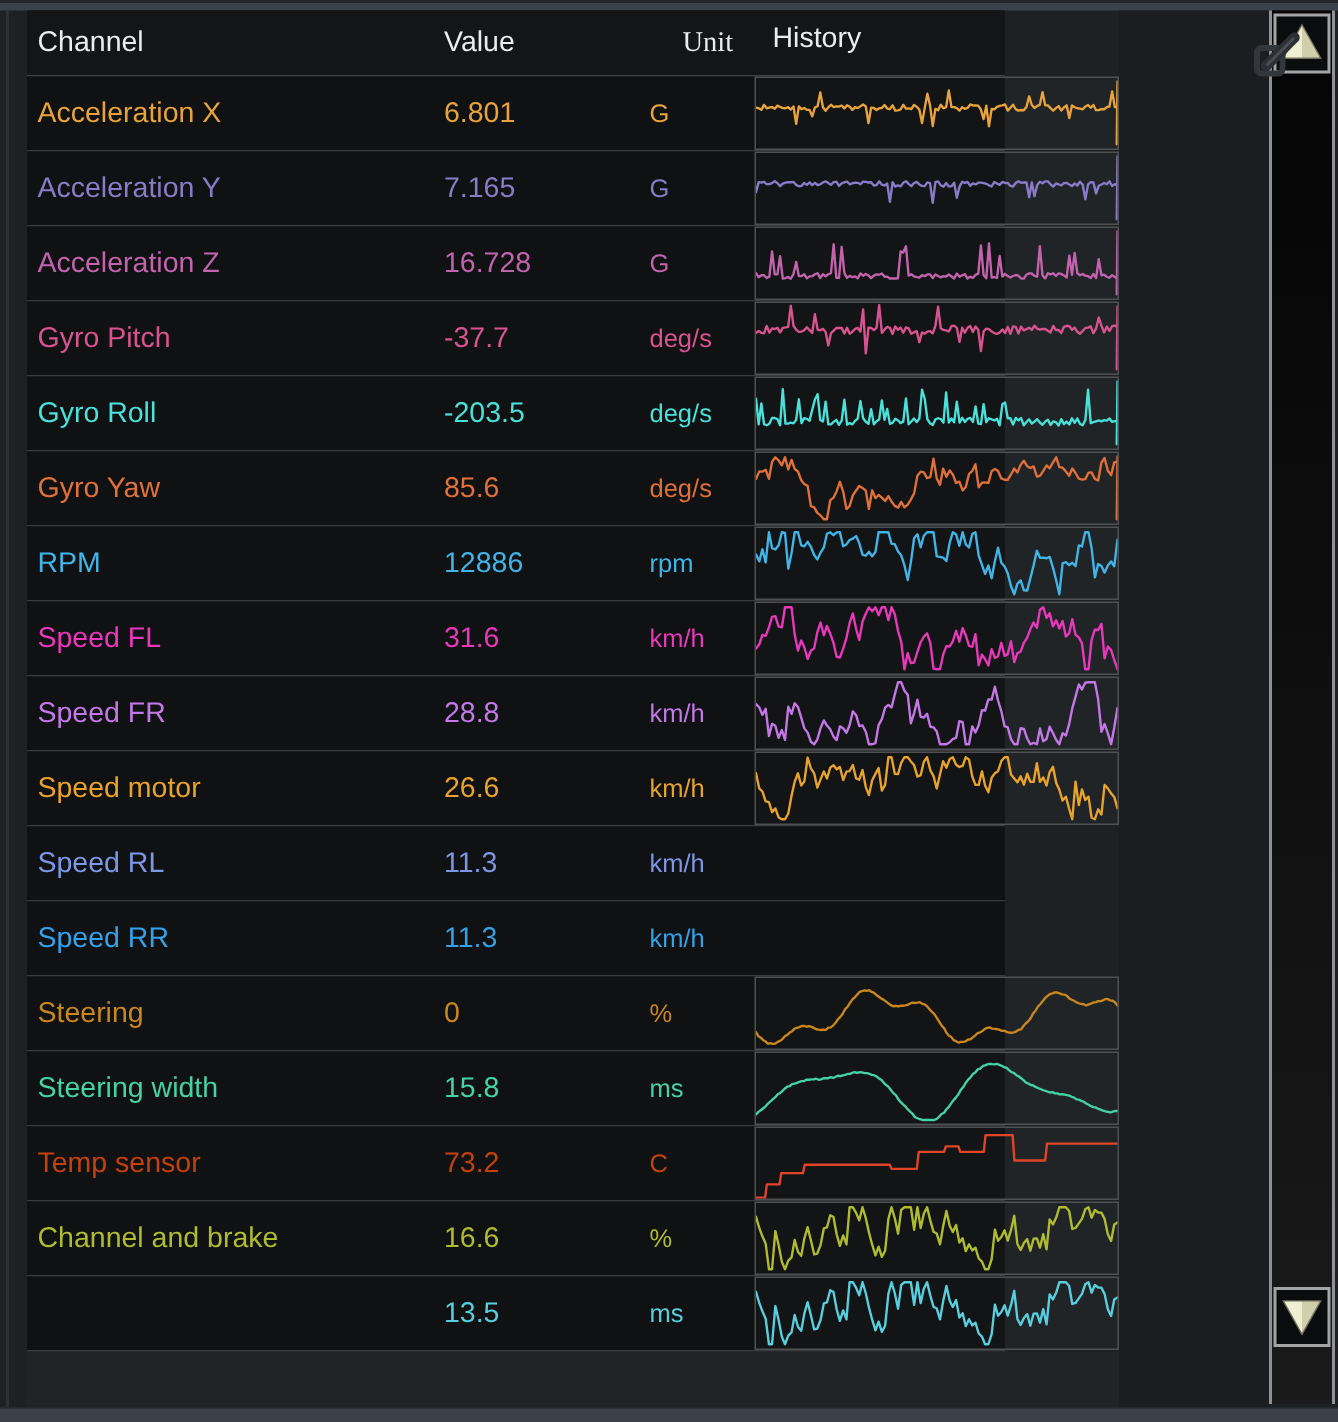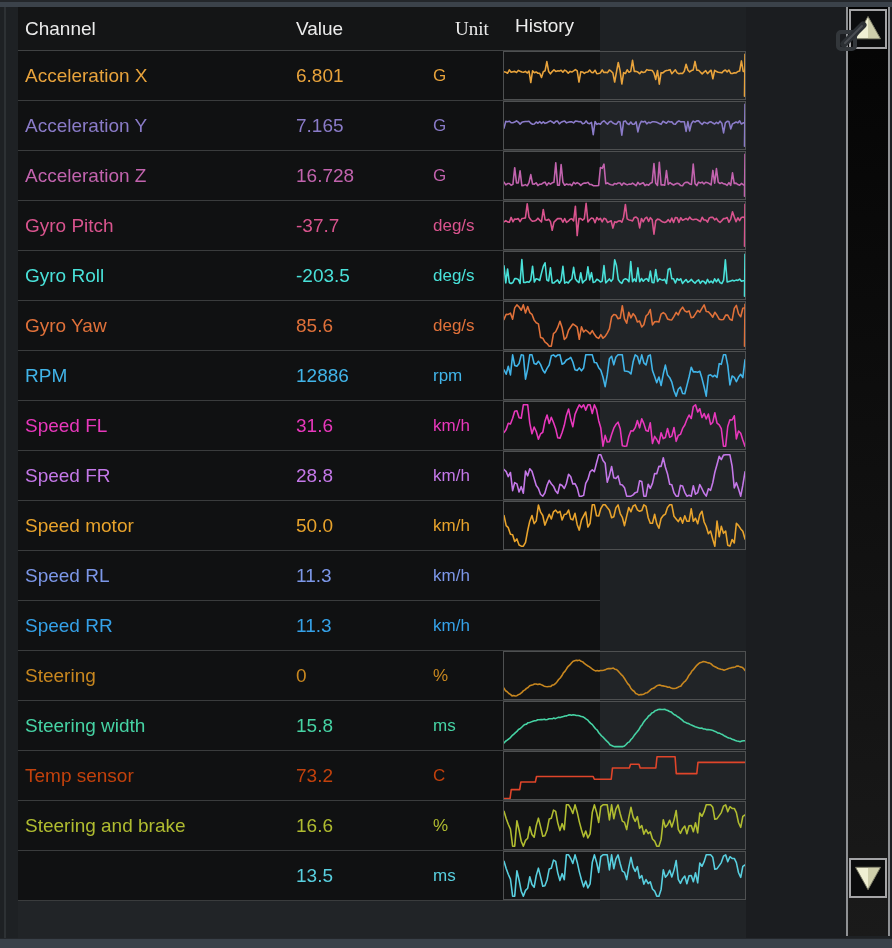--- a/index.html
+++ b/index.html
@@ -11,21 +11,21 @@
     -webkit-font-smoothing:antialiased;
   }
   .top-bar   { position:absolute; left:0; top:0; width:892px; height:7px;
                background:#3B424A; border-top:2px solid #23262A; }
   .left-highlight { position:absolute; left:4px; top:7px; width:2px; height:931px; background:#2D3134; }
   .bottom-bar{ position:absolute; left:0; top:938px; width:892px; height:10px;
                background:#3A4149; border-top:1px solid #24272B; }
   .right-gap { position:absolute; left:746px; top:7px; width:100px; height:931px; background:#1B1D20; }
   .below-table { position:absolute; left:18px; top:901px; width:728px; height:37px; background:#212427; }
 
-  .table { position:absolute; left:18px; top:7px; width:582px; height:894px; background:#121314; }
+  .table { position:absolute; left:18px; top:7px; width:652px; height:894px; background:#121314; }
   .header-row { position:relative; height:44px; border-bottom:1px solid #404243; background:#141516; }
   .hdr { position:absolute; color:#ECECEC; font-size:19px; top:50%; transform:translateY(-50%); white-space:nowrap; }
   .hdr-channel { left:7px; }
   .hdr-value   { left:278px; }
   .hdr-unit    { left:437px;font-family:Liberation Serif, serif; }
   .hdr-history { left:497px; top:calc(50% - 3px); }
 
   .row { position:relative; height:50px; border-bottom:1px solid #3A3C3D; background:#101112;text-align:center; }
   .row .cell-name { position:absolute; left:7px;  top:50%; transform:translateY(-50%); font-size:19px; white-space:nowrap; }
   .row .cell-val  { position:absolute; left:278px; top:50%; transform:translateY(-50%); font-size:19px; }
@@ -146,21 +146,21 @@
         <span class="cell-val">28.8</span>
         <span class="cell-unit">km/h</span>
         <div class="hist-box">
           <svg viewBox="0 0 243 48" preserveAspectRatio="none">
             <polyline points="0.0,17.8 2.2,20.0 4.3,25.1 6.5,20.9 8.7,39.5 10.8,31.2 13.0,32.5 15.2,40.8 17.4,35.4 19.5,42.1 21.7,19.5 23.9,24.4 26.0,17.2 28.2,19.7 30.4,27.0 32.5,34.3 34.7,37.2 36.9,43.4 39.1,45.1 41.2,41.9 43.4,34.1 45.6,28.9 47.7,32.4 49.9,34.9 52.1,39.9 54.2,42.3 56.4,32.9 58.6,34.2 60.8,37.3 62.9,32.2 65.1,22.7 67.3,25.3 69.4,32.7 71.6,32.3 73.8,36.6 75.9,45.1 78.1,45.1 80.3,44.3 82.4,32.1 84.6,28.0 86.8,20.2 89.0,18.3 91.1,20.1 93.3,11.2 95.5,2.9 97.6,2.9 99.8,8.7 102.0,11.4 104.1,30.9 106.3,23.9 108.5,14.8 110.7,26.4 112.8,27.0 115.0,24.4 117.2,33.2 119.3,33.6 121.5,36.4 123.7,45.1 125.8,45.1 128.0,45.1 130.2,43.8 132.3,41.5 134.5,40.8 136.7,29.4 138.9,30.1 141.0,45.1 143.2,45.1 145.4,32.9 147.5,37.1 149.7,32.1 151.9,21.9 154.0,22.2 156.2,14.6 158.4,14.7 160.6,5.9 162.7,15.3 164.9,22.5 167.1,33.0 169.2,33.5 171.4,41.6 173.6,45.1 175.7,45.1 177.9,34.1 180.1,34.7 182.3,41.2 184.4,45.1 186.6,44.2 188.8,45.1 190.9,34.4 193.1,43.1 195.3,41.5 197.4,33.2 199.6,37.5 201.8,42.2 203.9,45.1 206.1,37.5 208.3,39.2 210.5,31.4 212.6,20.7 214.8,12.7 217.0,4.4 219.1,7.8 221.3,3.2 223.5,2.9 225.6,2.9 227.8,2.9 230.0,14.5 232.2,36.7 234.3,31.3 236.5,37.7 238.7,45.1 240.8,33.9 243.0,20.3" fill="none" stroke="#C478E8" stroke-width="1.6" stroke-linejoin="round" stroke-linecap="round"></polyline>
           </svg>
         </div>
       </div>
       <div class="row" style="color: rgb(232, 163, 44);">
         <span class="cell-name">Speed motor</span>
-        <span class="cell-val">50.0</span>
+        <span class="cell-val">26.6</span>
         <span class="cell-unit">km/h</span>
         <div class="hist-box">
           <svg viewBox="0 0 243 48" preserveAspectRatio="none">
             <polyline points="0.0,13.8 2.2,24.1 4.3,26.2 6.5,33.0 8.7,33.4 10.8,40.3 13.0,37.7 15.2,43.9 17.4,45.1 19.5,45.1 21.7,41.2 23.9,29.1 26.0,19.6 28.2,13.8 30.4,22.1 32.5,19.3 34.7,3.1 36.9,10.4 39.1,13.8 41.2,23.6 43.4,18.0 45.6,12.5 47.7,17.4 49.9,10.0 52.1,8.3 54.2,11.1 56.4,9.5 58.6,18.4 60.8,12.7 62.9,12.3 65.1,8.2 67.3,17.3 69.4,18.2 71.6,11.6 73.8,23.2 75.9,28.7 78.1,18.6 80.3,14.2 82.4,10.2 84.6,25.6 86.8,21.7 89.0,2.9 91.1,2.9 93.3,14.1 95.5,14.3 97.6,6.7 99.8,2.9 102.0,2.9 104.1,5.7 106.3,8.4 108.5,16.1 110.7,15.1 112.8,6.0 115.0,2.9 117.2,11.8 119.3,15.6 121.5,24.2 123.7,14.4 125.8,5.6 128.0,10.0 130.2,4.1 132.3,2.9 134.5,8.0 136.7,9.5 138.9,8.8 141.0,2.9 143.2,4.5 145.4,16.1 147.5,21.7 149.7,21.7 151.9,12.5 154.0,22.1 156.2,26.8 158.4,16.8 160.6,13.8 162.7,12.4 164.9,5.5 167.1,2.9 169.2,2.9 171.4,14.6 173.6,17.4 175.7,20.0 177.9,15.9 180.1,21.6 182.3,14.1 184.4,19.6 186.6,19.7 188.8,6.9 190.9,19.7 193.1,16.6 195.3,22.2 197.4,13.0 199.6,9.4 201.8,20.4 203.9,25.0 206.1,32.4 208.3,29.7 210.5,38.0 212.6,45.1 214.8,19.5 217.0,35.5 219.1,24.8 221.3,32.0 223.5,29.7 225.6,44.1 227.8,45.1 230.0,38.3 232.2,41.9 234.3,21.7 236.5,24.1 238.7,27.5 240.8,29.9 243.0,37.7" fill="none" stroke="#E8A32C" stroke-width="1.6" stroke-linejoin="round" stroke-linecap="round"></polyline>
           </svg>
         </div>
       </div>
       <div class="row" style="color: rgb(124, 151, 232);">
         <span class="cell-name">Speed RL</span>
         <span class="cell-val">11.3</span>
@@ -195,21 +195,21 @@
         <span class="cell-name">Temp sensor</span>
         <span class="cell-val">73.2</span>
         <span class="cell-unit">C</span>
         <div class="hist-box">
           <svg viewBox="0 0 243 48" preserveAspectRatio="none">
             <polyline points="0.0,47.5 6.1,47.5 7.3,38.4 15.8,38.4 17.0,30.7 31.6,30.7 32.8,25.0 89.9,25.0 91.1,27.8 108.1,27.8 109.4,16.3 126.4,16.3 127.6,12.5 136.1,12.5 137.3,16.3 153.1,16.3 154.3,4.8 172.5,4.8 173.7,22.1 194.4,22.1 195.6,10.6 243.0,10.6" fill="none" stroke="#E0452A" stroke-width="1.6" stroke-linejoin="round" stroke-linecap="round"></polyline>
           </svg>
         </div>
       </div>
       <div class="row" style="color: rgb(176, 188, 48);">
-        <span class="cell-name">Steering and brake</span>
+        <span class="cell-name">Channel and brake</span>
         <span class="cell-val">16.6</span>
         <span class="cell-unit">%</span>
         <div class="hist-box">
           <svg viewBox="0 0 243 48" preserveAspectRatio="none">
             <polyline points="0.0,9.4 2.2,16.9 4.3,22.7 6.5,27.7 8.7,45.1 10.8,45.1 13.0,19.1 15.2,28.6 17.4,40.1 19.5,45.1 21.7,39.2 23.9,37.0 26.0,25.2 28.2,33.2 30.4,36.0 32.5,24.1 34.7,16.5 36.9,25.4 39.1,35.0 41.2,34.4 43.4,28.6 45.6,17.3 47.7,16.6 49.9,8.3 52.1,9.6 54.2,21.3 56.4,29.2 58.6,22.1 60.8,28.2 62.9,2.9 65.1,2.9 67.3,6.7 69.4,11.8 71.6,2.9 73.8,10.4 75.9,20.0 78.1,28.4 80.3,35.6 82.4,29.7 84.6,36.7 86.8,32.5 89.0,10.8 91.1,2.9 93.3,10.4 95.5,20.9 97.6,4.7 99.8,2.9 102.0,2.9 104.1,2.9 106.3,18.3 108.5,2.9 110.7,17.1 112.8,7.3 115.0,2.9 117.2,12.0 119.3,19.5 121.5,20.8 123.7,28.2 125.8,15.9 128.0,5.4 130.2,15.5 132.3,19.8 134.5,15.0 136.7,26.9 138.9,24.0 141.0,32.8 143.2,28.1 145.4,32.3 147.5,30.4 149.7,37.8 151.9,39.9 154.0,45.1 156.2,45.1 158.4,38.2 160.6,18.1 162.7,25.7 164.9,23.2 167.1,18.6 169.2,25.6 171.4,18.5 173.6,8.7 175.7,27.9 177.9,32.0 180.1,27.2 182.3,24.6 184.4,32.5 186.6,24.3 188.8,24.1 190.9,30.4 193.1,21.2 195.3,31.5 197.4,11.2 199.6,14.6 201.8,9.9 203.9,2.9 206.1,2.9 208.3,2.9 210.5,5.4 212.6,17.7 214.8,17.0 217.0,13.9 219.1,10.8 221.3,4.3 223.5,2.9 225.6,10.0 227.8,4.8 230.0,6.5 232.2,6.6 234.3,10.8 236.5,21.2 238.7,25.9 240.8,14.7 243.0,13.3" fill="none" stroke="#B0BC30" stroke-width="1.6" stroke-linejoin="round" stroke-linecap="round"></polyline>
           </svg>
         </div>
       </div>
       <div class="row" style="color: rgb(88, 207, 223);">
         <span class="cell-val">13.5</span>

